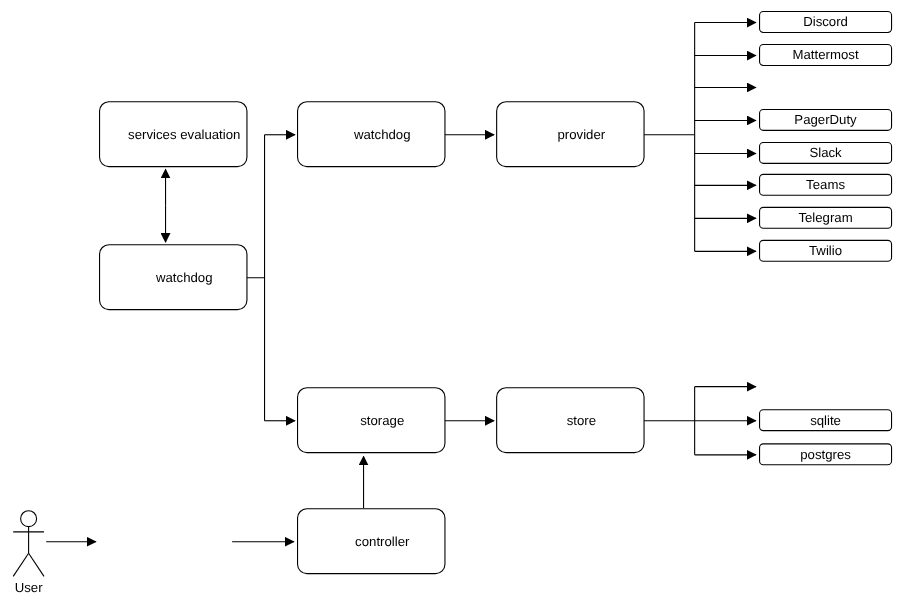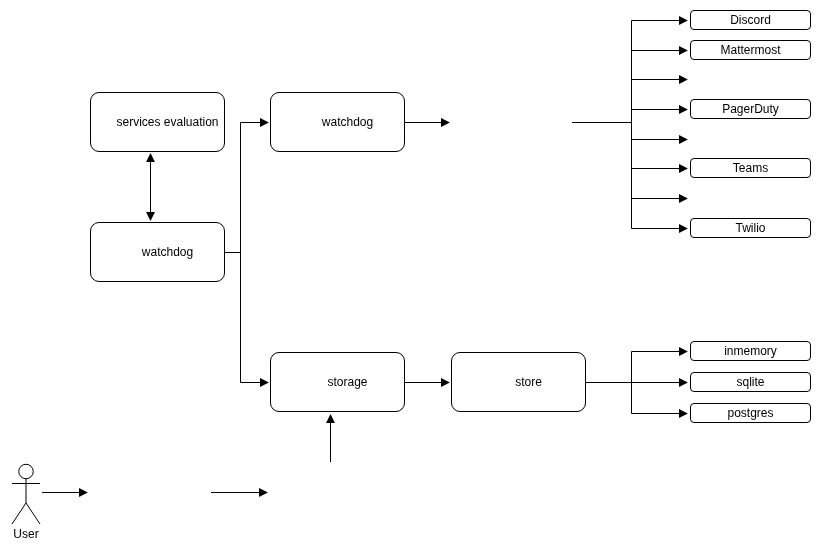--- a/index.html
+++ b/index.html
@@ -85,28 +85,31 @@
       <path d="M26 478.8 V503"></path>
       <path d="M12 483.5 H40"></path>
       <path d="M26 503 L12 524"></path>
       <path d="M26 503 L40 524"></path>
     </g>
   </svg>
 
   <div class="node" style="left:90px;top:92px">services evaluation</div>
   <div class="node" style="left:90px;top:222px">watchdog</div>
   <div class="node" style="left:270px;top:92px">watchdog</div>
+  <div class="node" style="left:451px;top:92px">provider</div>
   <div class="node" style="left:451px;top:352px">store</div>
   <div class="node" style="left:270px;top:352px">storage</div>
+  <div class="node" style="left:270px;top:462px">controller</div>
 
   <div class="leaf" style="top:10px">Discord</div>
   <div class="leaf" style="top:40px">Mattermost</div>
   <div class="leaf" style="top:99px">PagerDuty</div>
+  <div class="leaf" style="top:129px">Slack</div>
   <div class="leaf" style="top:158px">Teams</div>
+  <div class="leaf" style="top:188px">Telegram</div>
   <div class="leaf" style="top:218px">Twilio</div>
 
-  <div class="leaf" style="top:341px">inmemory</div>
   <div class="leaf" style="top:403px">postgres</div>
   <div class="leaf" style="top:372px">sqlite</div>
 
   <div class="actor-label">User</div>
 
 </div>
 
 </body></html>

